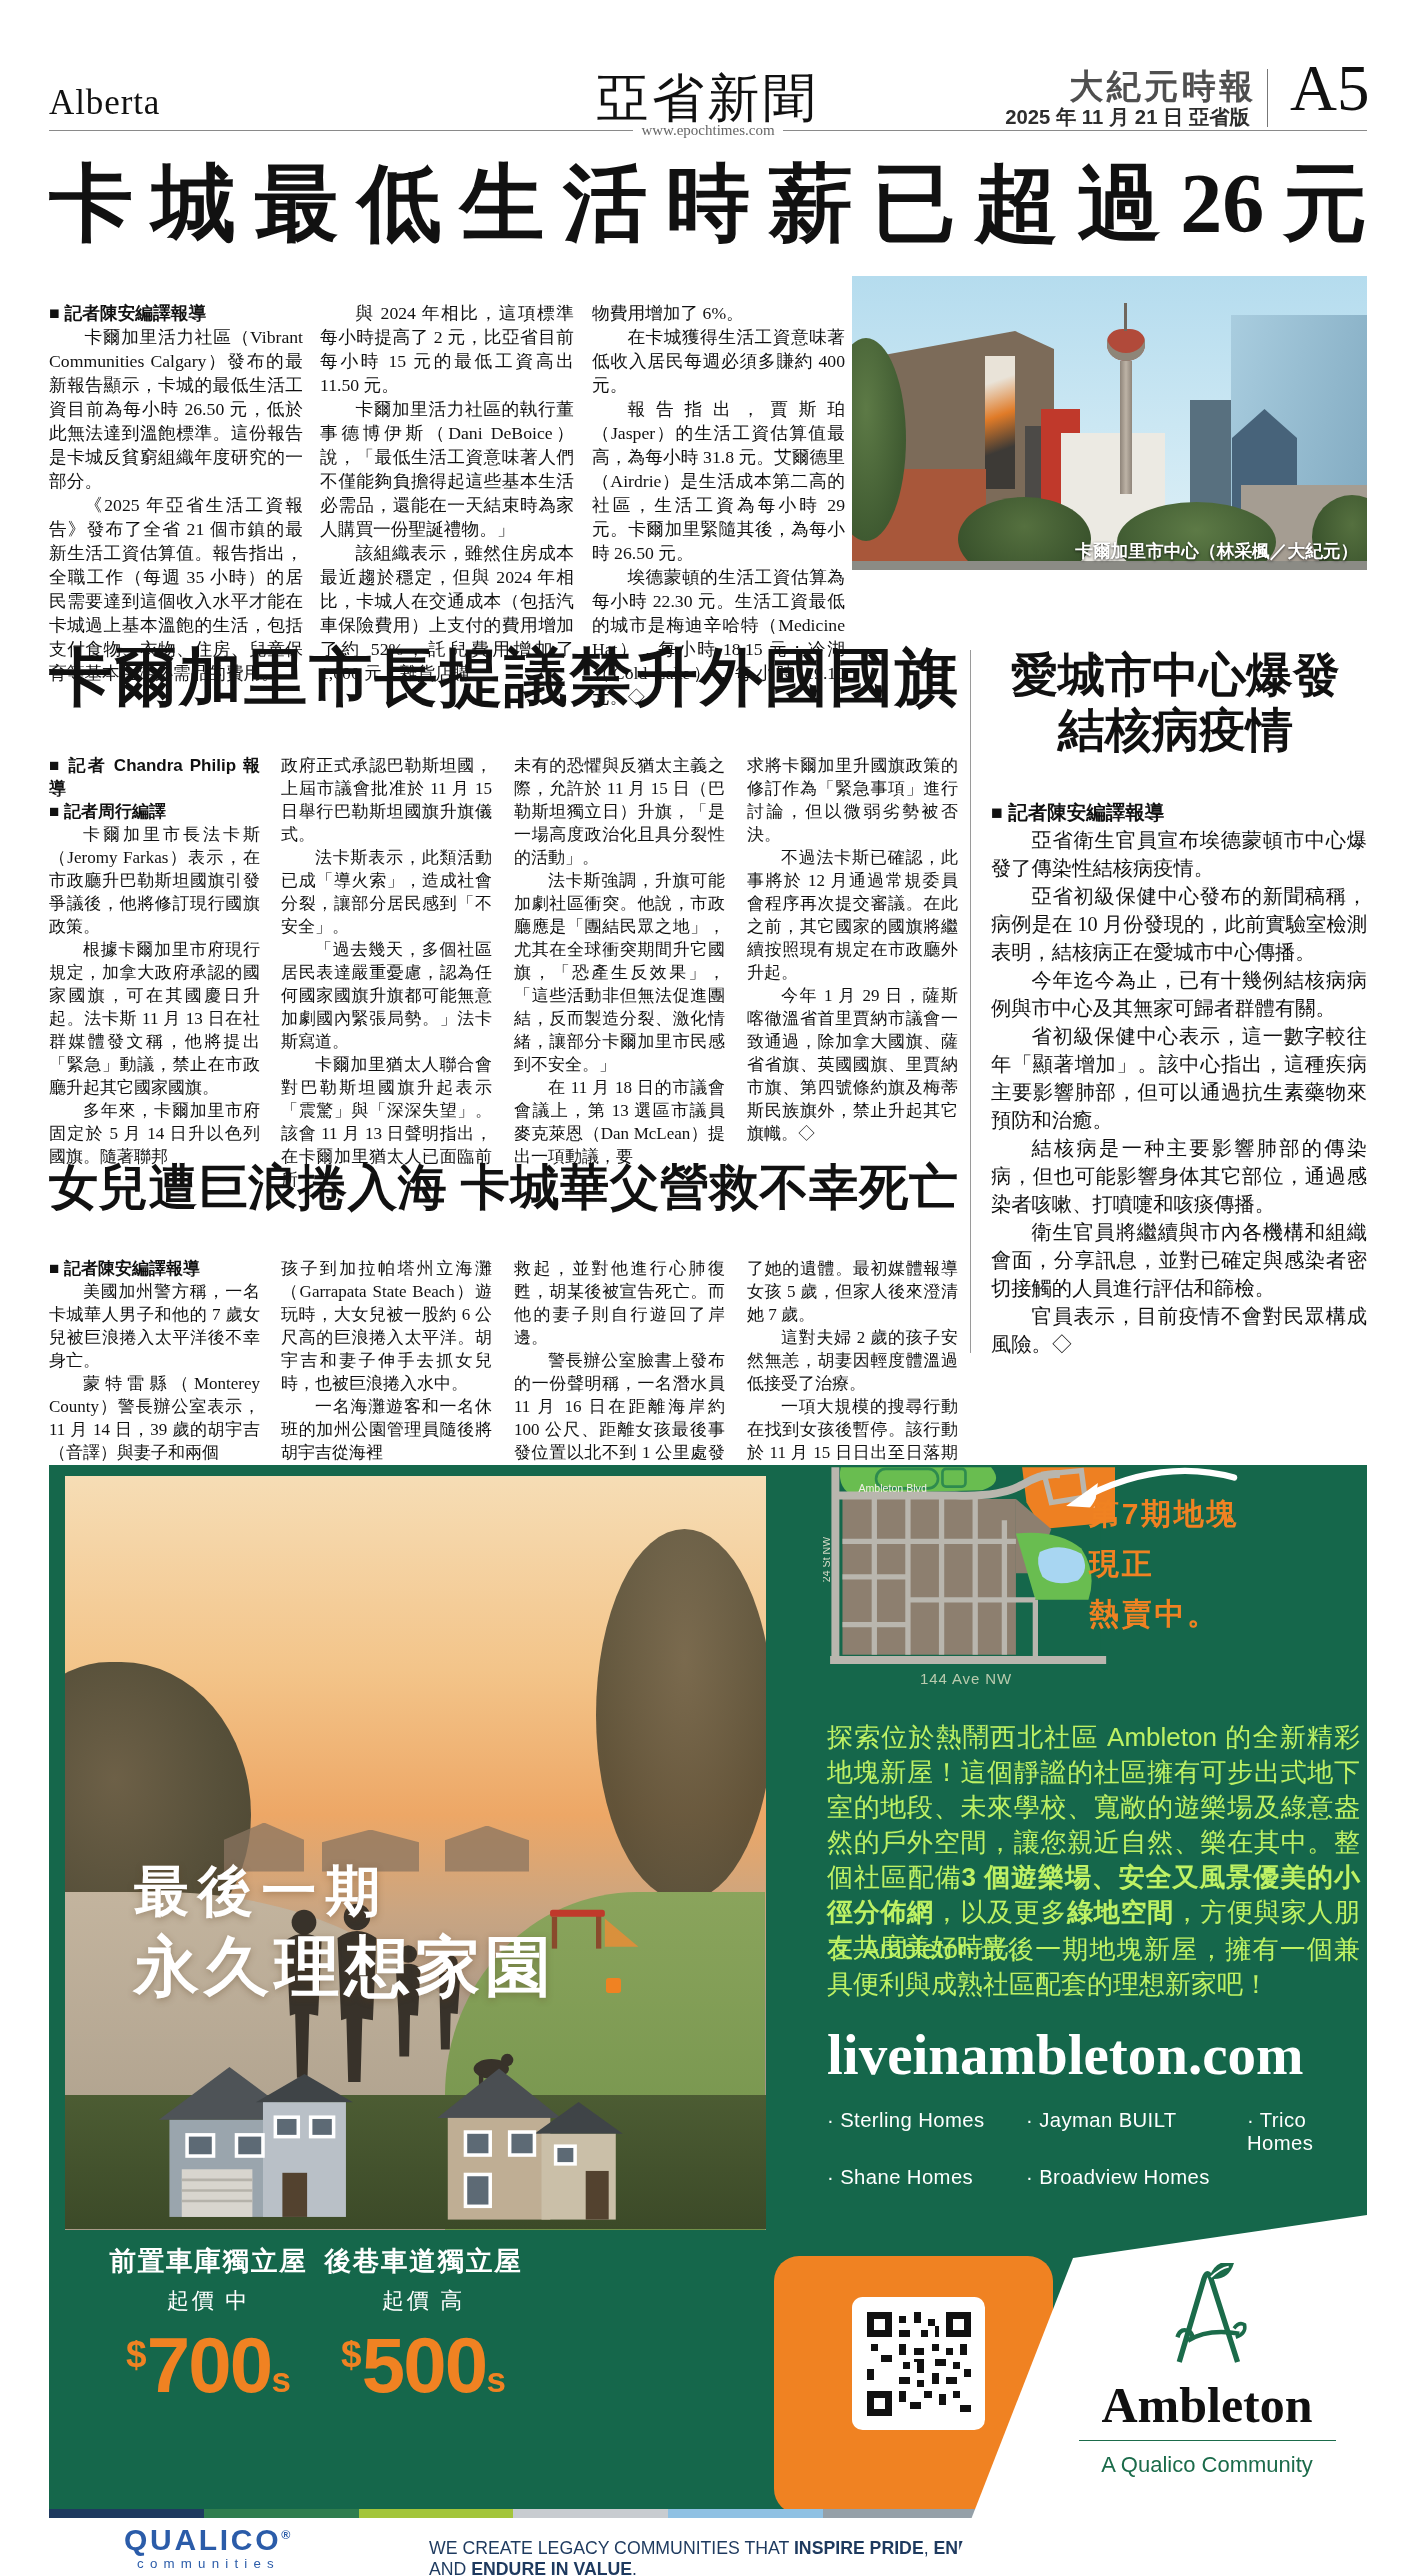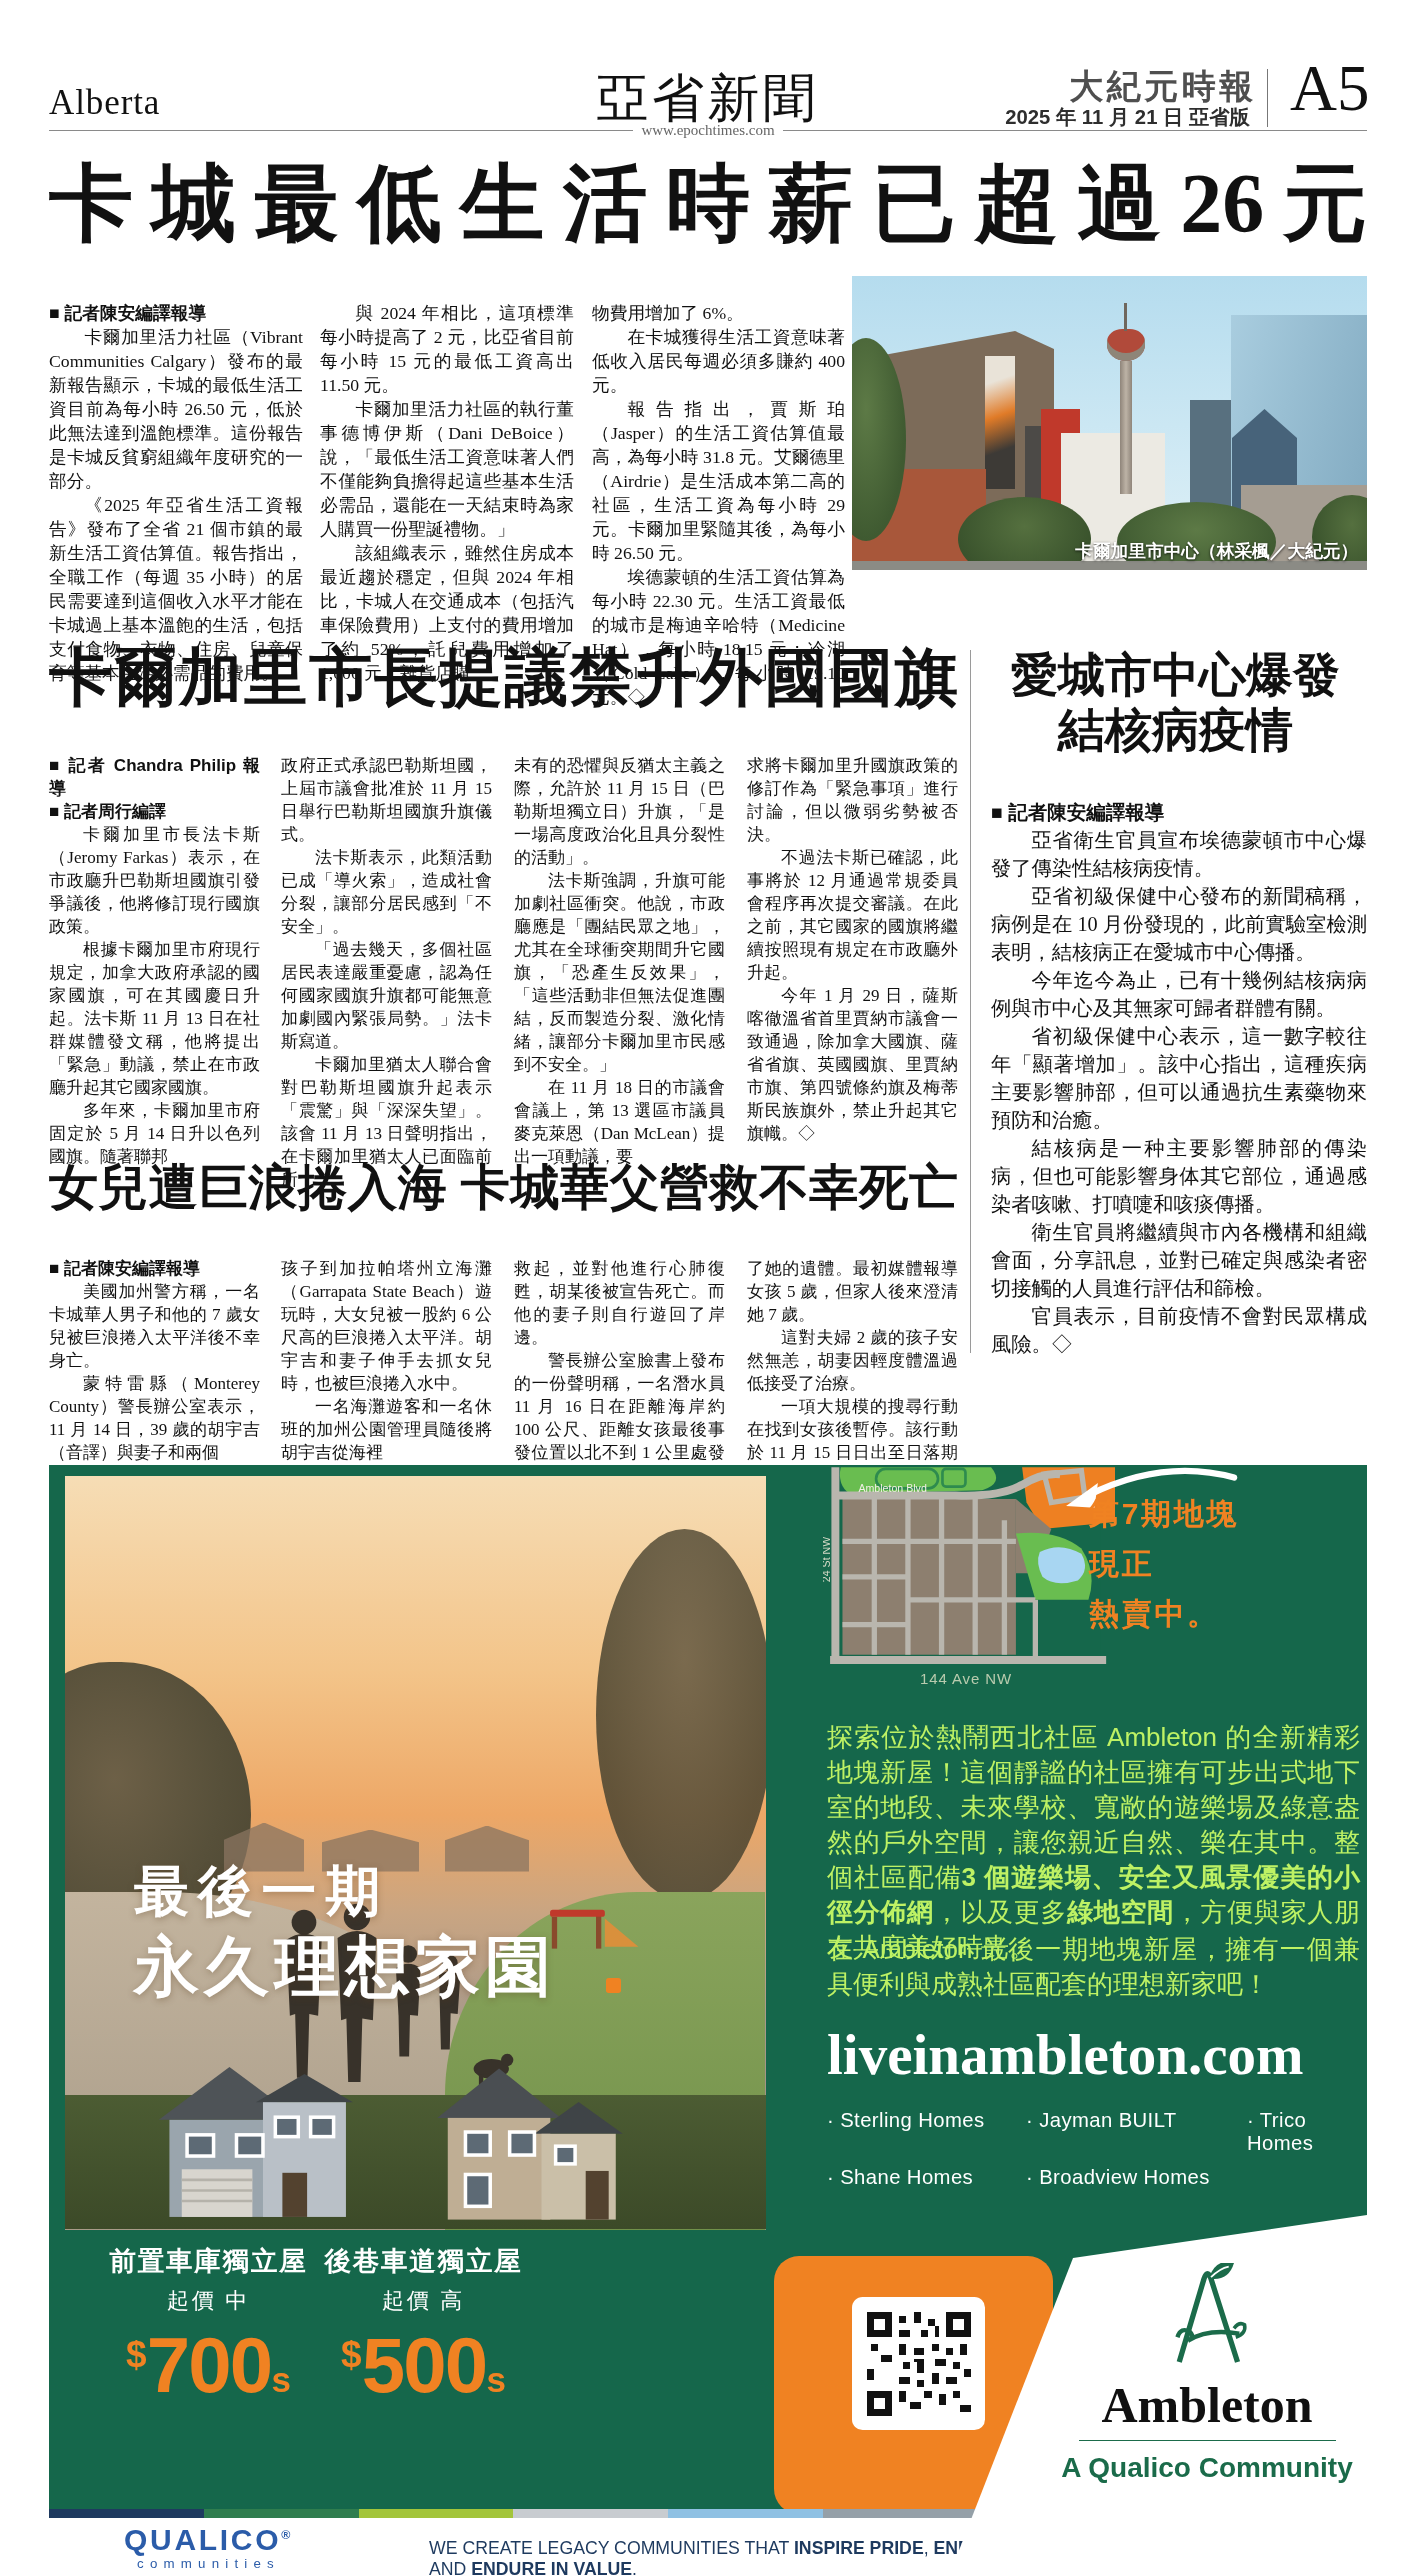--- a/index.html
+++ b/index.html
@@ -71,21 +71,21 @@
   .adfooter{left:0;top:1053px;width:1318px;height:58px;background:#fff;}
   .q-logo{left:75px;top:5.3px;text-align:center;font-family:"Liberation Sans",sans-serif;color:#2b5ca9;}
   .q-logo .q1{font-size:30px;font-weight:700;letter-spacing:2.7px;}
   .q-logo .q2{font-size:13.3px;letter-spacing:6.2px;margin-top:-1.8px;}
   .q-text{left:380px;top:19.5px;width:637px;font-family:"Liberation Sans",sans-serif;font-size:17.7px;color:#1e3a5f;}
   .q-text b{font-weight:900;}
   .panel{left:893px;top:743px;width:425px;height:368px;background:#fff;
          clip-path:polygon(131px 50px,425px 7px,425px 368px,7px 368px);}
   .amb-name{left:106px;top:168px;width:318px;text-align:center;font-family:"Liberation Serif",serif;font-weight:900;font-size:50px;color:#101010;}
   .amb-rule{left:137px;top:232px;width:257px;border-top:1.8px solid #1b6b4a;}
-  .amb-tag{left:106px;top:244px;width:318px;text-align:center;font-family:"Liberation Sans",sans-serif;font-weight:700;font-size:28px;color:#1b6b4a;}
+  .amb-tag{left:106px;top:244px;width:318px;text-align:center;font-family:"Liberation Sans",sans-serif;font-weight:400;font-size:22px;color:#1b6b4a;}
 </style>
 </head>
 <body>
 
 <div class="page">
 
   <div class="ab m-alberta">Alberta</div>
   <div class="ab m-title">亞省新聞</div>
   <div class="ab m-brand">大紀元時報</div>
   <div class="ab m-date">2025 年 11 月 21 日  亞省版</div>

